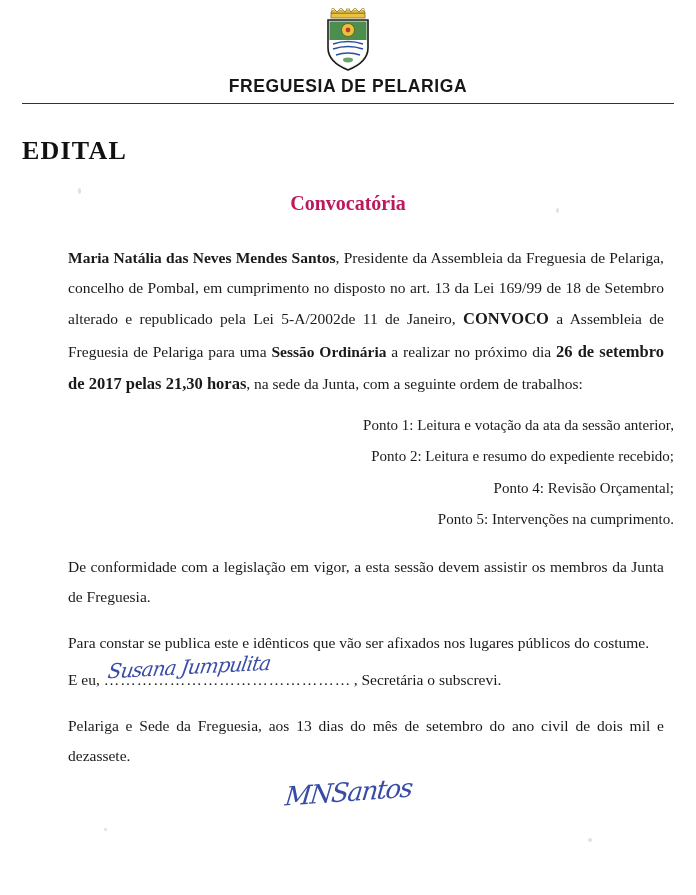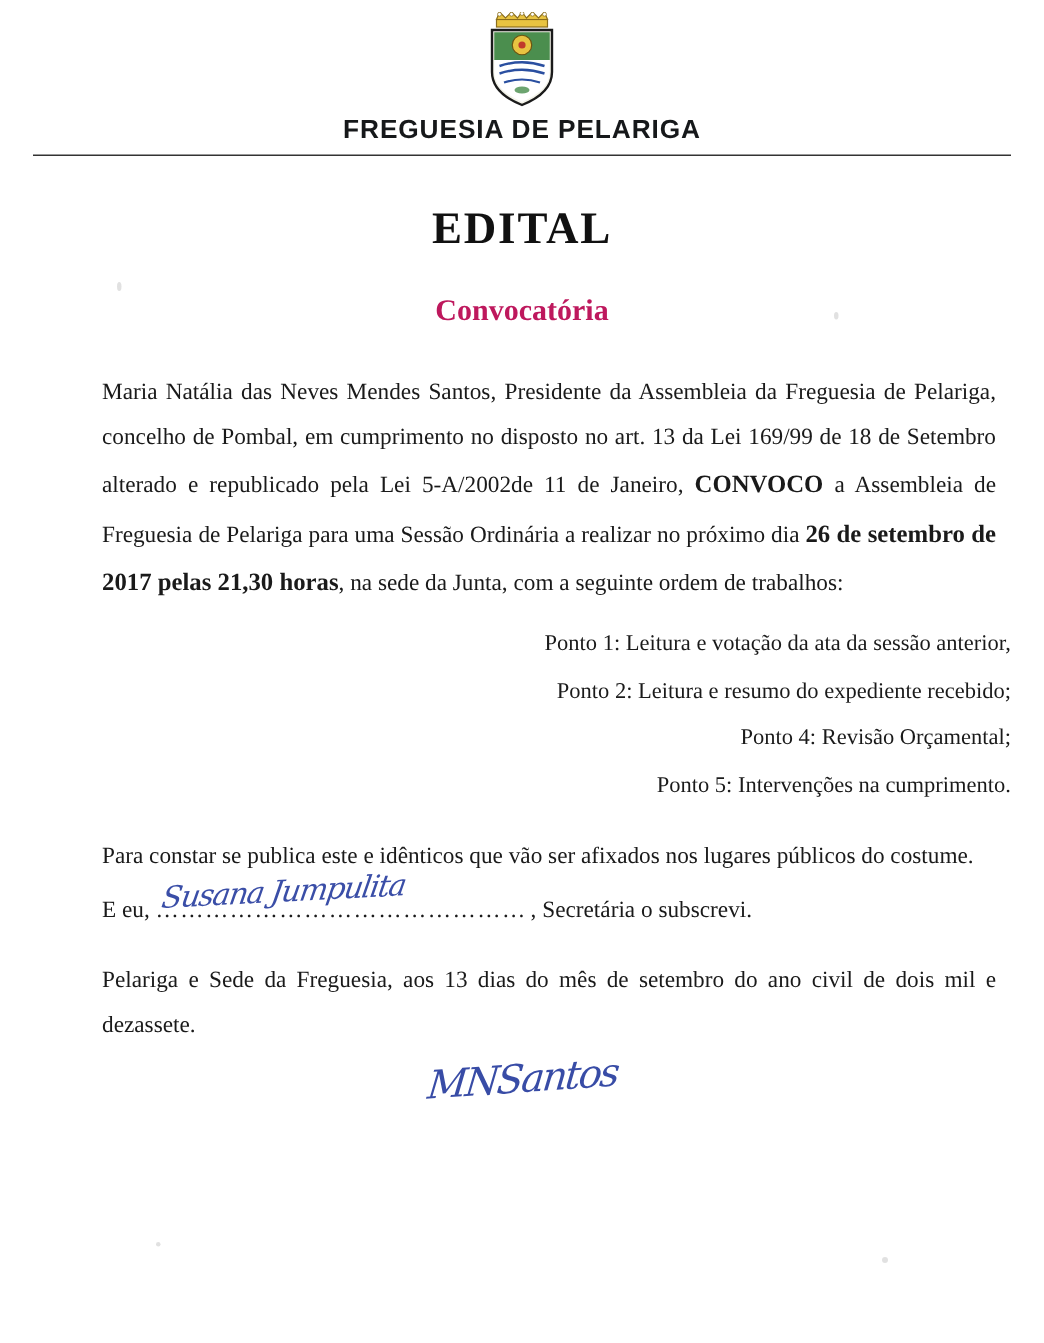--- a/index.html
+++ b/index.html
@@ -52,24 +52,23 @@
   }
   .rule {
     border: none;
     border-top: 1px solid #333;
     margin: 6px auto 0 auto;
     width: 100%;
   }
 
   
   .doc-title {
-    text-align: center;
     font-family: "Liberation Serif", serif;
     font-weight: bold;
-    font-size: 30px;
+    font-size: 26px;
     letter-spacing: 1.2px;
     margin-top: 32px;
     color: #111;
   }
   .doc-subtitle {
     text-align: center;
     font-family: "Liberation Serif", serif;
     font-weight: bold;
     font-size: 20px;
     margin-top: 26px;
@@ -77,21 +76,21 @@
   }
 
   
   .body-text {
     margin-top: 28px;
     font-size: 15.5px;
     line-height: 1.95;
     text-align: justify;
     padding: 0 10px 0 46px;
   }
-  .body-text .b { font-weight: normal; }
+  .body-text .b { font-weight: bold; }
   .big-bold {
     font-weight: bold;
     font-size: 16.5px;
   }
 
   .points {
     margin-top: 10px;
     padding-left: 108px;
     font-size: 15px;
     line-height: 2.1;
@@ -210,20 +209,21 @@
     <span class="b">Maria Natália das Neves Mendes Santos</span><span>, Presidente da Assembleia da Freguesia de Pelariga, concelho de Pombal, em cumprimento no disposto no art. 13 da Lei 169/99 de 18 de Setembro alterado e republicado pela Lei 5-A/2002de 11 de Janeiro, </span><span class="big-bold">CONVOCO</span><span> a Assembleia de Freguesia de Pelariga para uma </span><span class="b">Sessão Ordinária</span><span> a realizar no próximo dia </span><span class="big-bold">26 de setembro de 2017 pelas 21,30 horas</span><span>, na sede da Junta, com a seguinte ordem de trabalhos:</span>
   </div>
 
   <div class="points">
     <div class="point-item">Ponto 1: Leitura e votação da ata da sessão anterior,</div>
     <div class="point-item">Ponto 2: Leitura e resumo do expediente recebido;</div>
     <div class="point-item">Ponto 4: Revisão Orçamental;</div>
     <div class="point-item">Ponto 5: Intervenções na cumprimento.</div>
   </div>
 
+  <div class="para space">De conformidade com a legislação em vigor, a esta sessão devem assistir os membros da Junta de Freguesia.</div>
 
   <div class="para space">Para constar se publica este e idênticos que vão ser afixados nos lugares públicos do costume.</div>
 
   <div class="para tight">
     <span>E eu,</span>
     <span class="sig-inline">
       <span class="handwriting-1">Susana Jumpulita</span>
       <span class="dots">………………………………………</span>
     </span><span>, Secretária o subscrevi.</span>
   </div>

